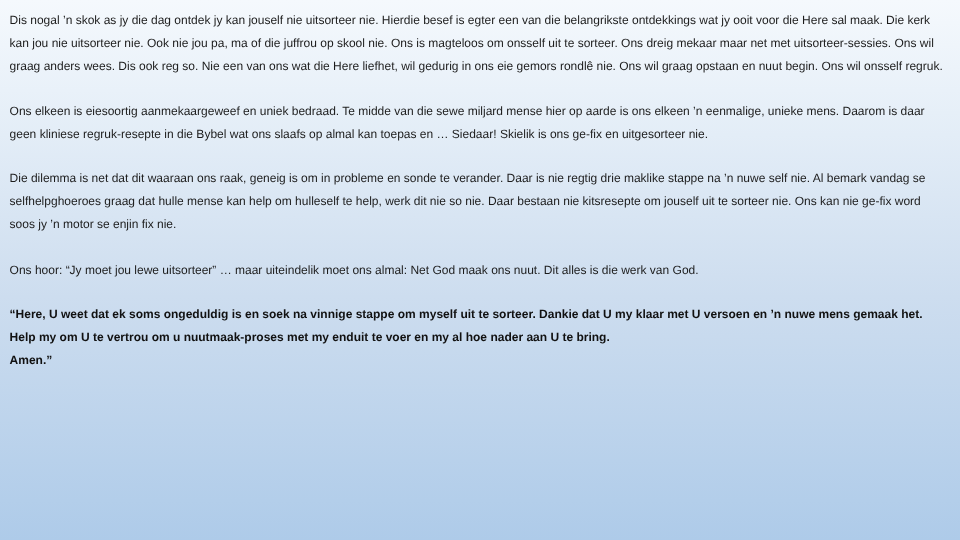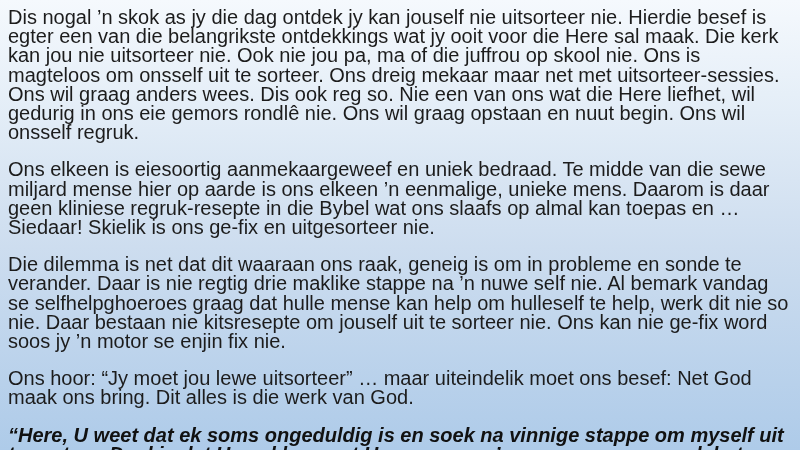--- a/index.html
+++ b/index.html
@@ -11,38 +11,37 @@
     height: 450px;
     box-sizing: border-box;
     overflow: hidden;
     background: linear-gradient(180deg, #f5f9fd 0%, #e3edf7 25%, #cdddef 55%, #aecbe9 100%);
     font-family: "Liberation Sans", "DejaVu Sans", sans-serif;
     color: #1c1c1c;
     padding: 8px 8px 0 8px;
   }
   .slide p {
     margin: 0 2px 18px 0;
-    font-size: 20px;
+    font-size: 10px;
     line-height: 19.2px;
     letter-spacing: 0px;
   }
   .slide p.prayer {
     font-weight: bold;
-    font-style: italic;
     color: #111111;
     white-space: pre-line;
   }
 </style>
 </head>
 <body>
 
 <div class="slide">
   <p>Dis nogal ’n skok as jy die dag ontdek jy kan jouself nie uitsorteer nie. Hierdie besef is egter een van die belangrikste ontdekkings wat jy ooit voor die Here sal maak. Die kerk kan jou nie uitsorteer nie. Ook nie jou pa, ma of die juffrou op skool nie. Ons is magteloos om onsself uit te sorteer. Ons dreig mekaar maar net met uitsorteer-sessies. Ons wil graag anders wees. Dis ook reg so. Nie een van ons wat die Here liefhet, wil gedurig in ons eie gemors rondlê nie. Ons wil graag opstaan en nuut begin. Ons wil onsself regruk.</p>
 
   <p>Ons elkeen is eiesoortig aanmekaargeweef en uniek bedraad. Te midde van die sewe miljard mense hier op aarde is ons elkeen ’n eenmalige, unieke mens. Daarom is daar geen kliniese regruk-resepte in die Bybel wat ons slaafs op almal kan toepas en … Siedaar! Skielik is ons ge-fix en uitgesorteer nie.</p>
 
   <p>Die dilemma is net dat dit waaraan ons raak, geneig is om in probleme en sonde te verander. Daar is nie regtig drie maklike stappe na ’n nuwe self nie. Al bemark vandag se selfhelpghoeroes graag dat hulle mense kan help om hulleself te help, werk dit nie so nie. Daar bestaan nie kitsresepte om jouself uit te sorteer nie. Ons kan nie ge-fix word soos jy ’n motor se enjin fix nie.</p>
 
-  <p>Ons hoor: “Jy moet jou lewe uitsorteer” … maar uiteindelik moet ons besef: Net God maak ons bring. Dit alles is die werk van God.</p>
+  <p>Ons hoor: “Jy moet jou lewe uitsorteer” … maar uiteindelik moet ons almal: Net God maak ons nuut. Dit alles is die werk van God.</p>
 
   <p class="prayer">“Here, U weet dat ek soms ongeduldig is en soek na vinnige stappe om myself uit te sorteer. Dankie dat U my klaar met U versoen en ’n nuwe mens gemaak het. Help my om U te vertrou om u nuutmaak-proses met my enduit te voer en my al hoe nader aan U te bring.
 Amen.”</p>
 </div>
 
 </body></html>

